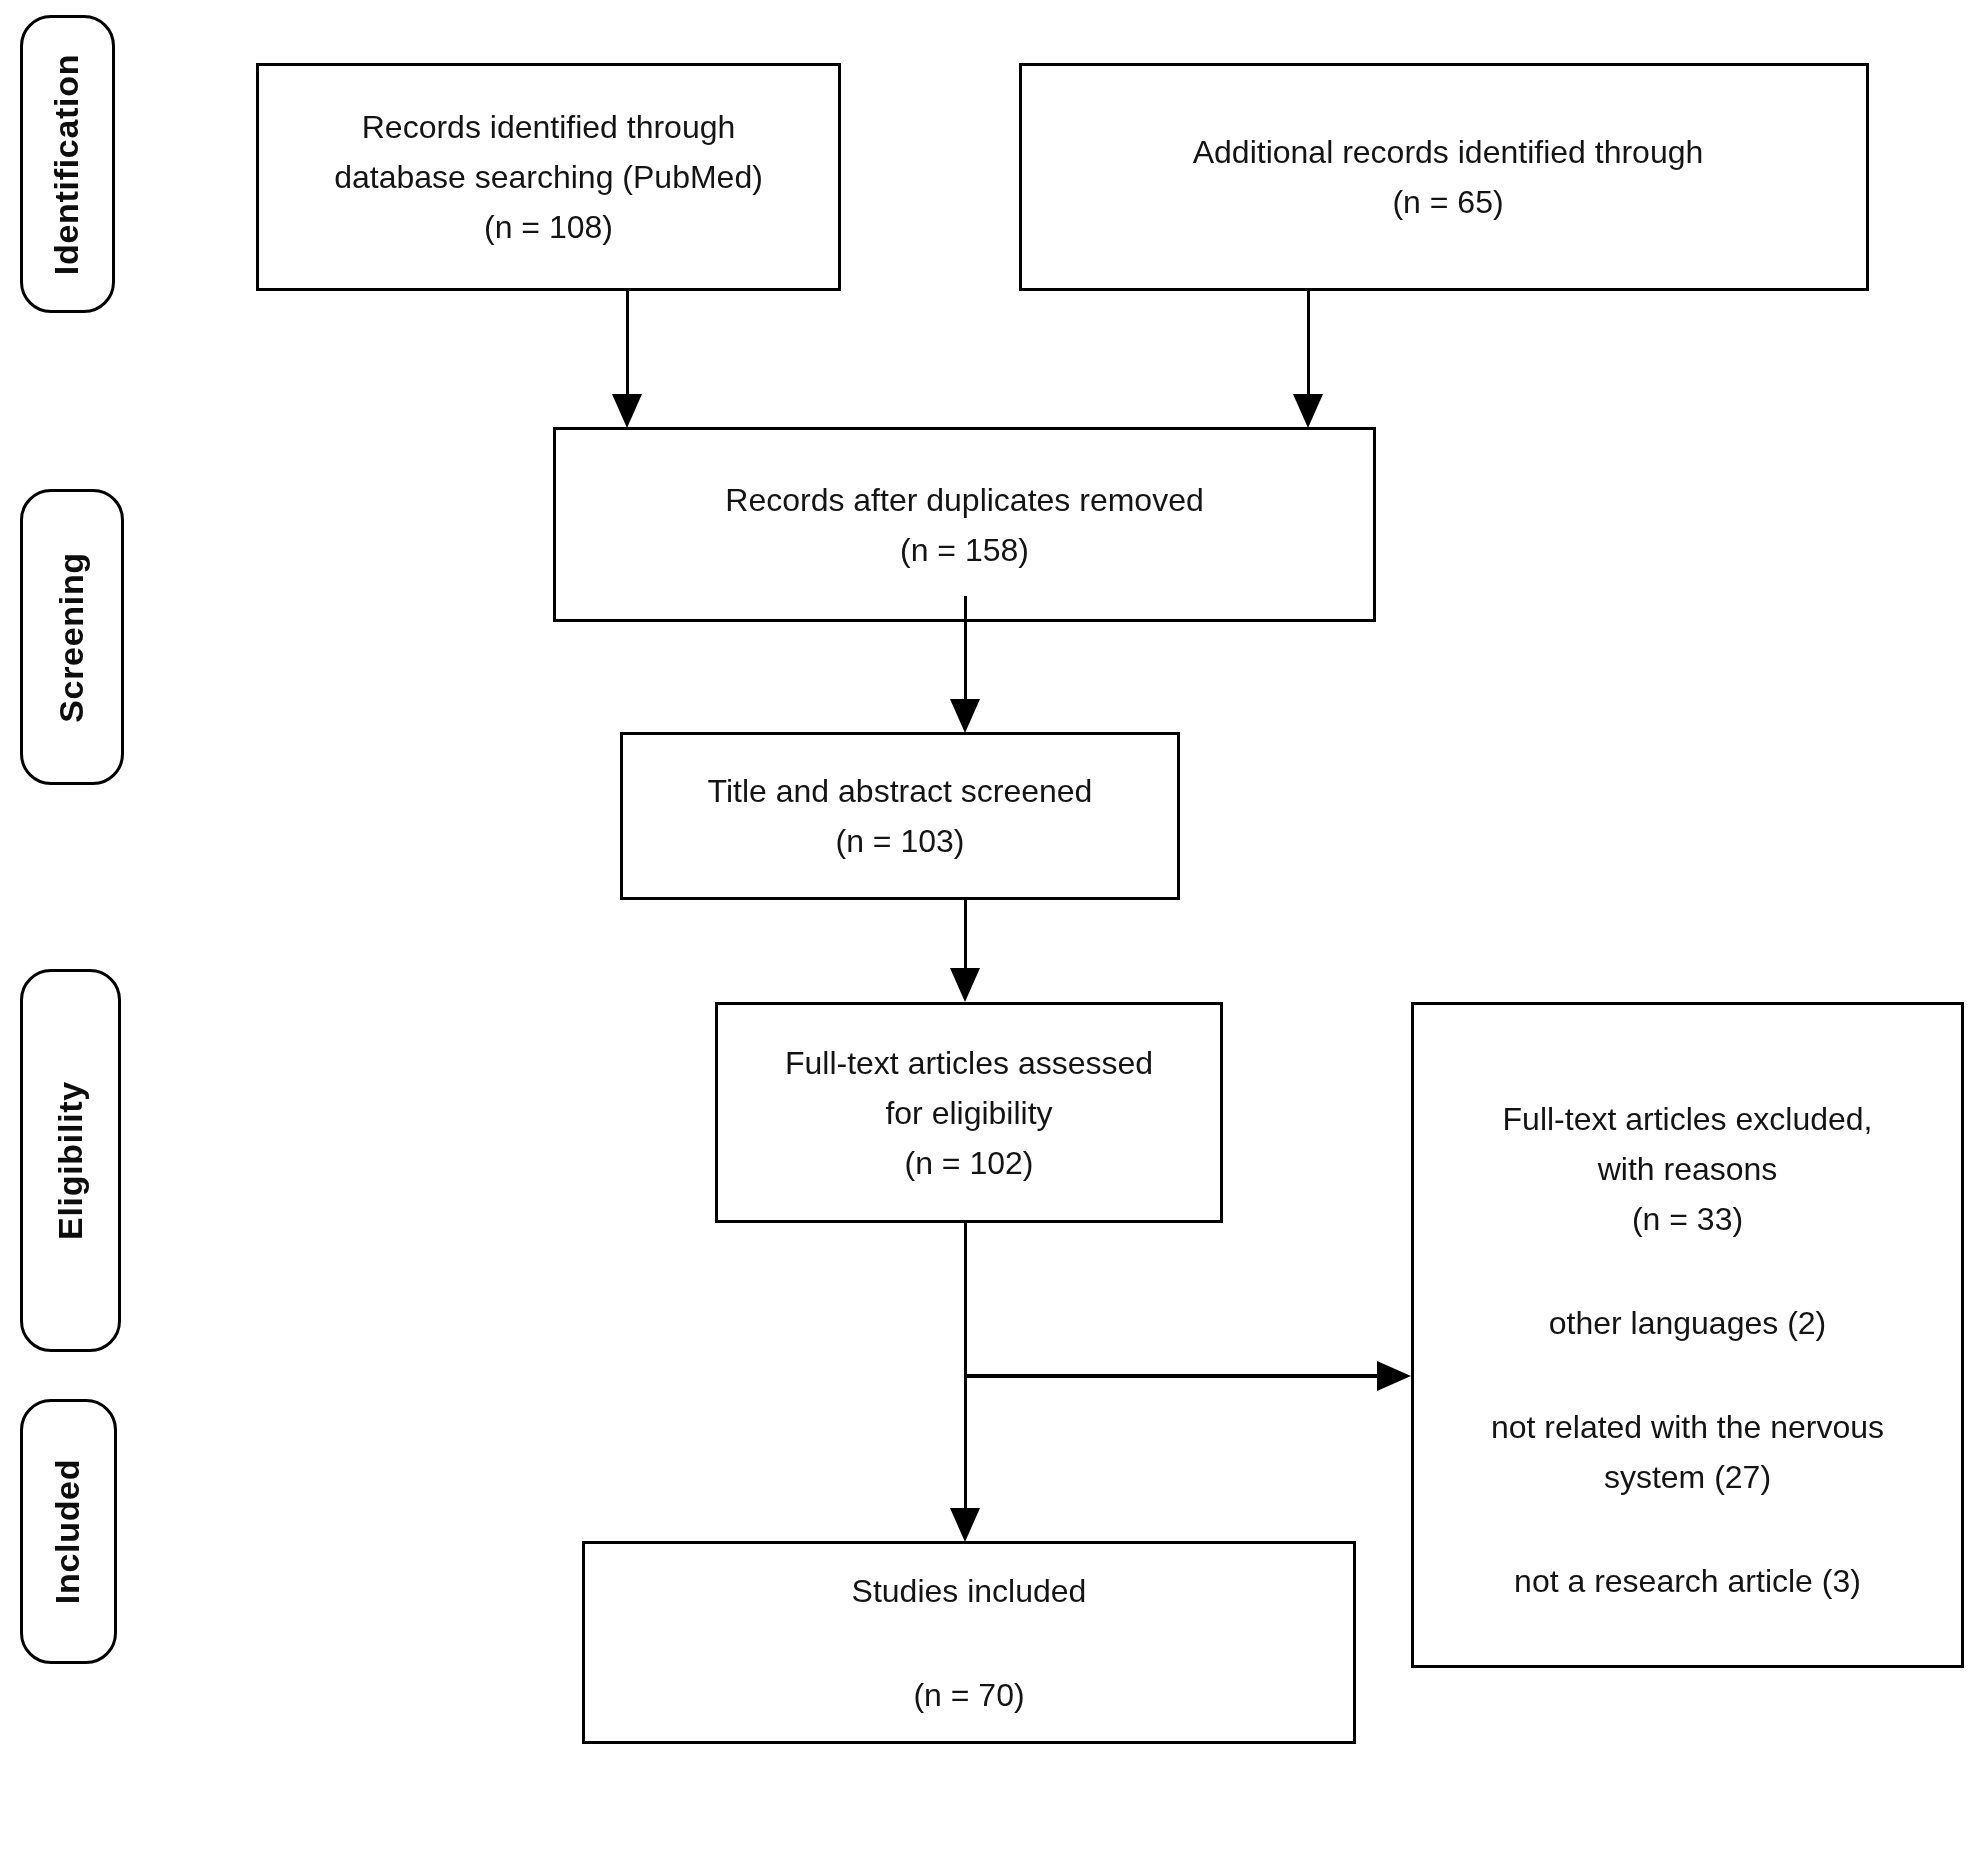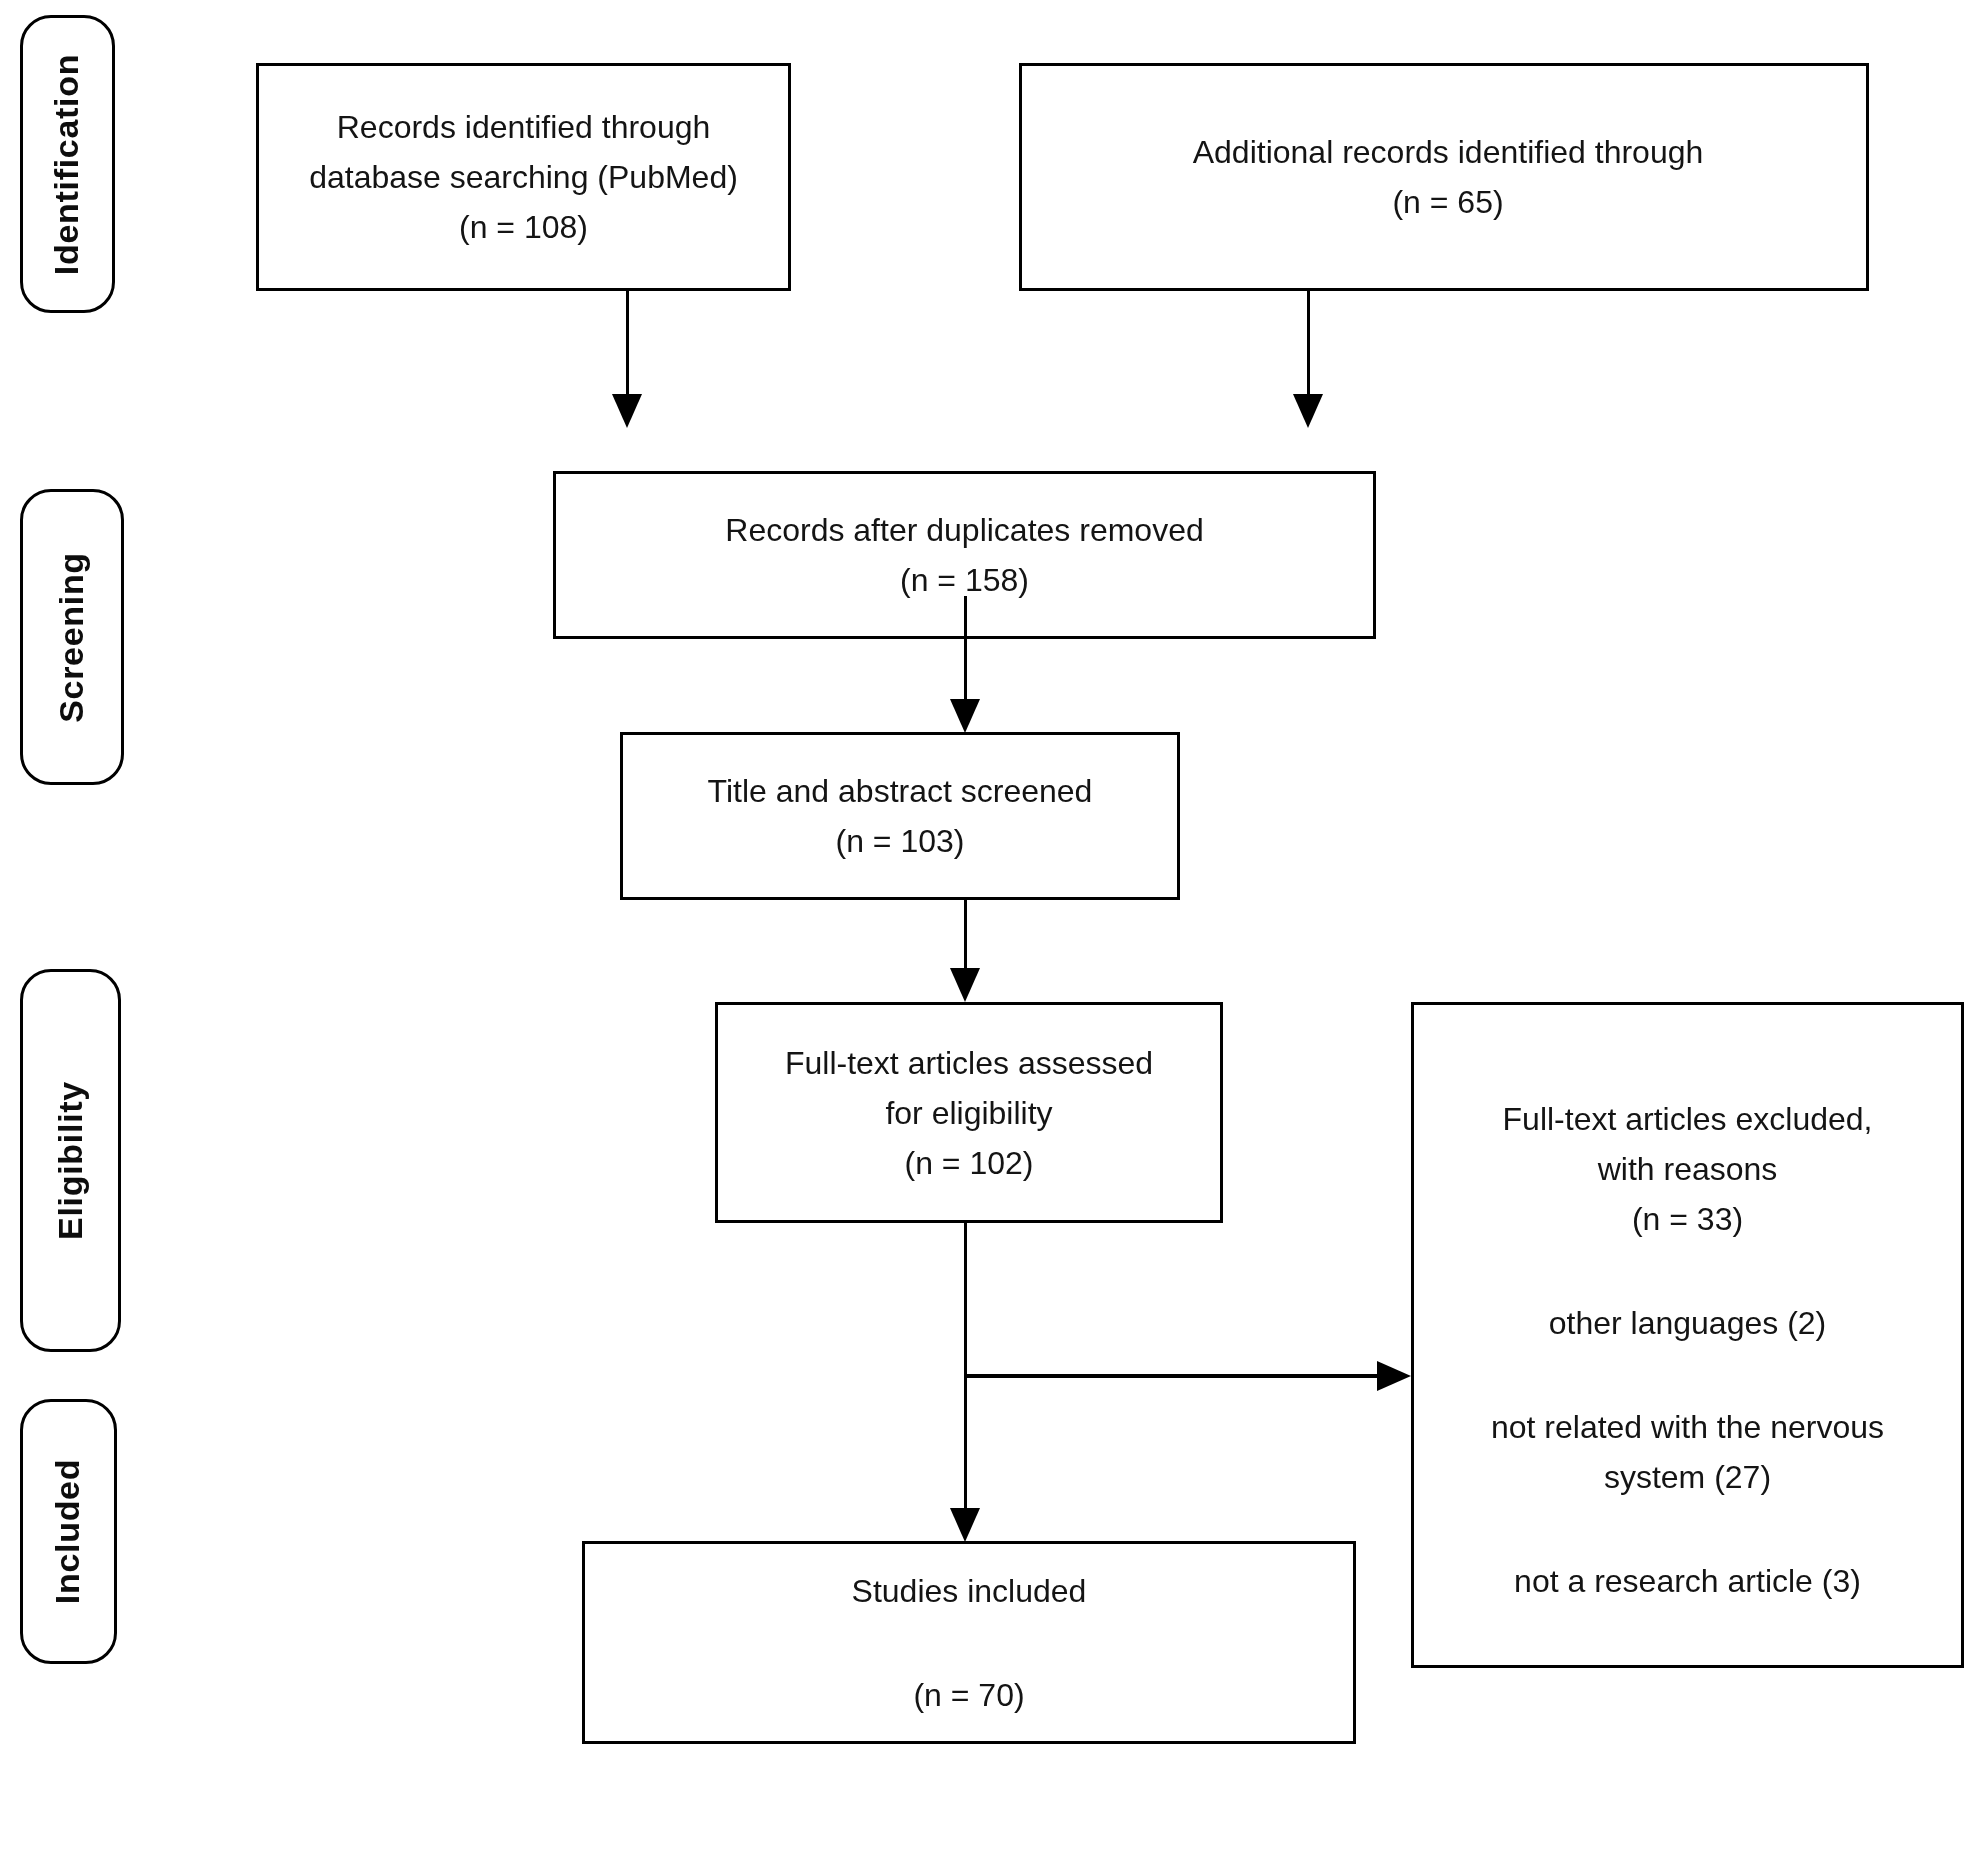--- a/index.html
+++ b/index.html
@@ -41,23 +41,23 @@
     border: 3.5px solid #000;
     background: #fff;
     box-sizing: border-box;
     display: flex; flex-direction: column;
     align-items: center; justify-content: center;
     text-align: center;
     font-size: 32px;
     line-height: 50px;
     color: #141414;
   }
-  .box-records-identified { left: 256px;  top: 63px;   width: 535px;  height: 228px; }
+  .box-records-identified { left: 256px;  top: 63px;   width: 585px;  height: 228px; }
   .box-additional-records { left: 1019px; top: 63px;   width: 850px; height: 228px; padding-left: 8px; }
-  .box-duplicates-removed { left: 553px;  top: 427px;  width: 823px; height: 168px; margin-top: 44px; }
+  .box-duplicates-removed { left: 553px;  top: 427px;  width: 823px; height: 195px; }
   .box-title-abstract     { left: 620px;  top: 732px; width: 560px;  height: 168px; }
   .box-fulltext-assessed  { left: 715px; top: 1002px; width: 508px;  height: 221px; }
   .box-fulltext-excluded  {
     left: 1411px; top: 1002px; width: 553px; height: 666px;
     justify-content: center;
     padding-top: 29px;
   }
   .box-studies-included   { left: 582px;  top: 1541px; width: 774px; height: 203px; }
   .gap { margin-top: 54px; }
 

